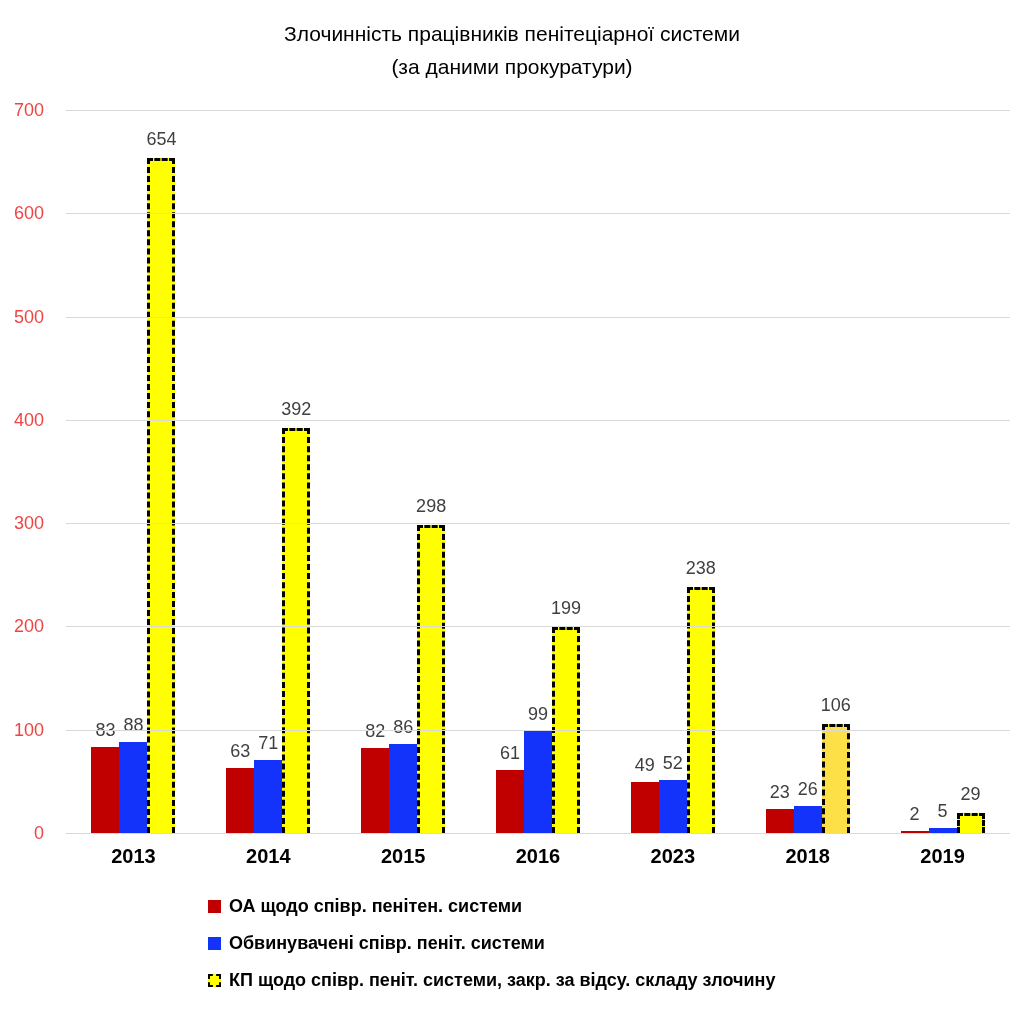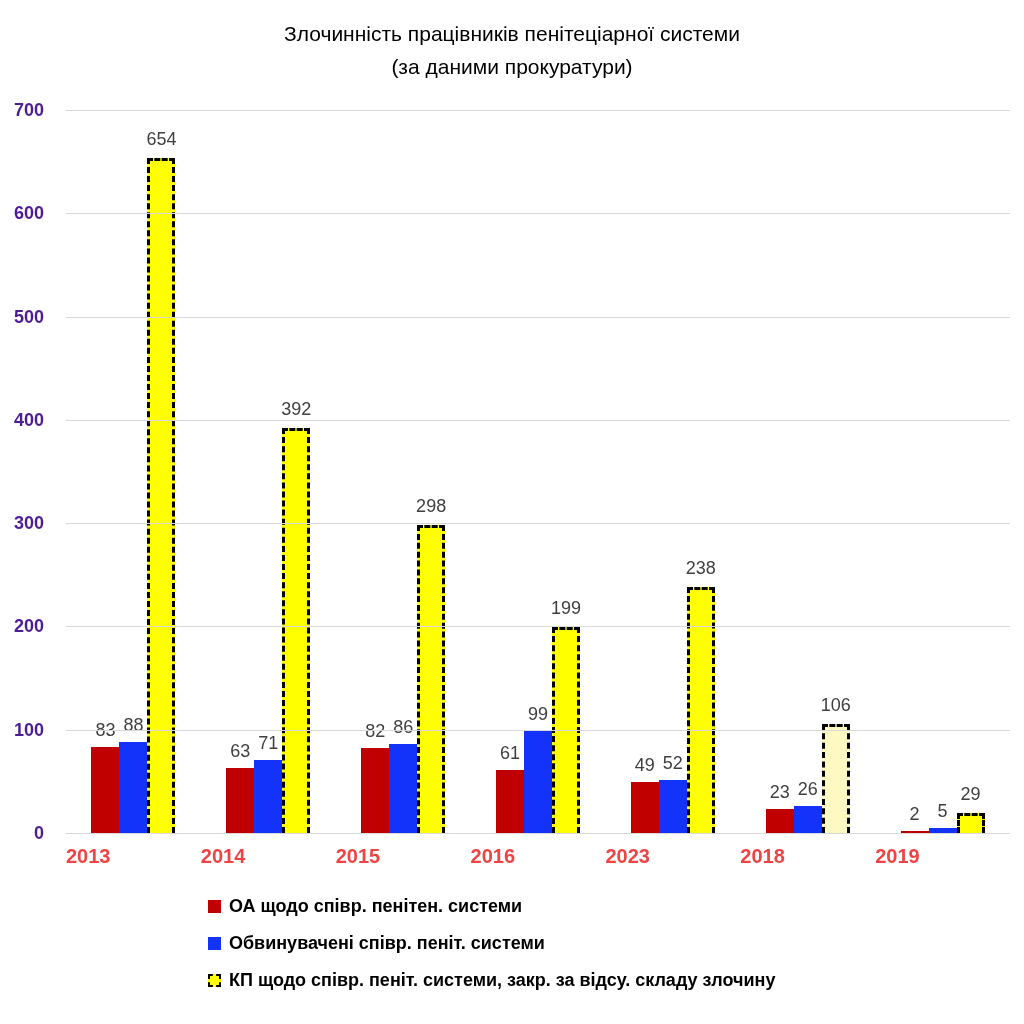--- a/index.html
+++ b/index.html
@@ -35,22 +35,22 @@
     width: 100%;
     height: 1px;
     background: #d9d9d9;
   }
   .y-label {
     position: absolute;
     right: 100%;
     margin-right: 22px;
     transform: translateY(-50%);
     font-size: 18px;
-    font-weight: bold;
-    color: #4c1d95;
+    font-weight: normal;
+    color: #ef4444;
     white-space: nowrap;
   }
   #groups {
     position: absolute;
     left: 0;
     bottom: 0;
     width: 100%;
     height: 100%;
     display: flex;
   }
@@ -81,23 +81,24 @@
   .bar.dashed .bar-label { top: -32px; }
   #x-labels {
     position: absolute;
     left: 66px;
     top: 845px;
     width: 944px;
     display: flex;
   }
   .x-label {
     flex: 1;
+    text-align: center;
     font-size: 20px;
     font-weight: bold;
-    color: #ef4444;
+    color: #000000;
   }
   #legend {
     position: absolute;
     left: 208px;
     top: 896px;
     display: flex;
     flex-direction: column;
     gap: 16px;
   }
   .legend-item {
@@ -186,21 +187,21 @@
             <span class="bar-label">238</span>
           </div>
         </div>
         <div class="group">
           <div class="bar" style="height: 23.7557px; background: rgb(192, 0, 0);">
             <span class="bar-label">23</span>
           </div>
           <div class="bar" style="height: 26.8543px; background: rgb(19, 51, 250);">
             <span class="bar-label">26</span>
           </div>
-          <div class="bar dashed" style="height: 109.483px; background: #fef9c3;">
+          <div class="bar dashed" style="height: 109.483px; background: #fde047;">
             <span class="bar-label">106</span>
           </div>
         </div>
         <div class="group">
           <div class="bar" style="height: 2.06571px; background: rgb(192, 0, 0);">
             <span class="bar-label">2</span>
           </div>
           <div class="bar" style="height: 5.16429px; background: rgb(19, 51, 250);">
             <span class="bar-label">5</span>
           </div>

